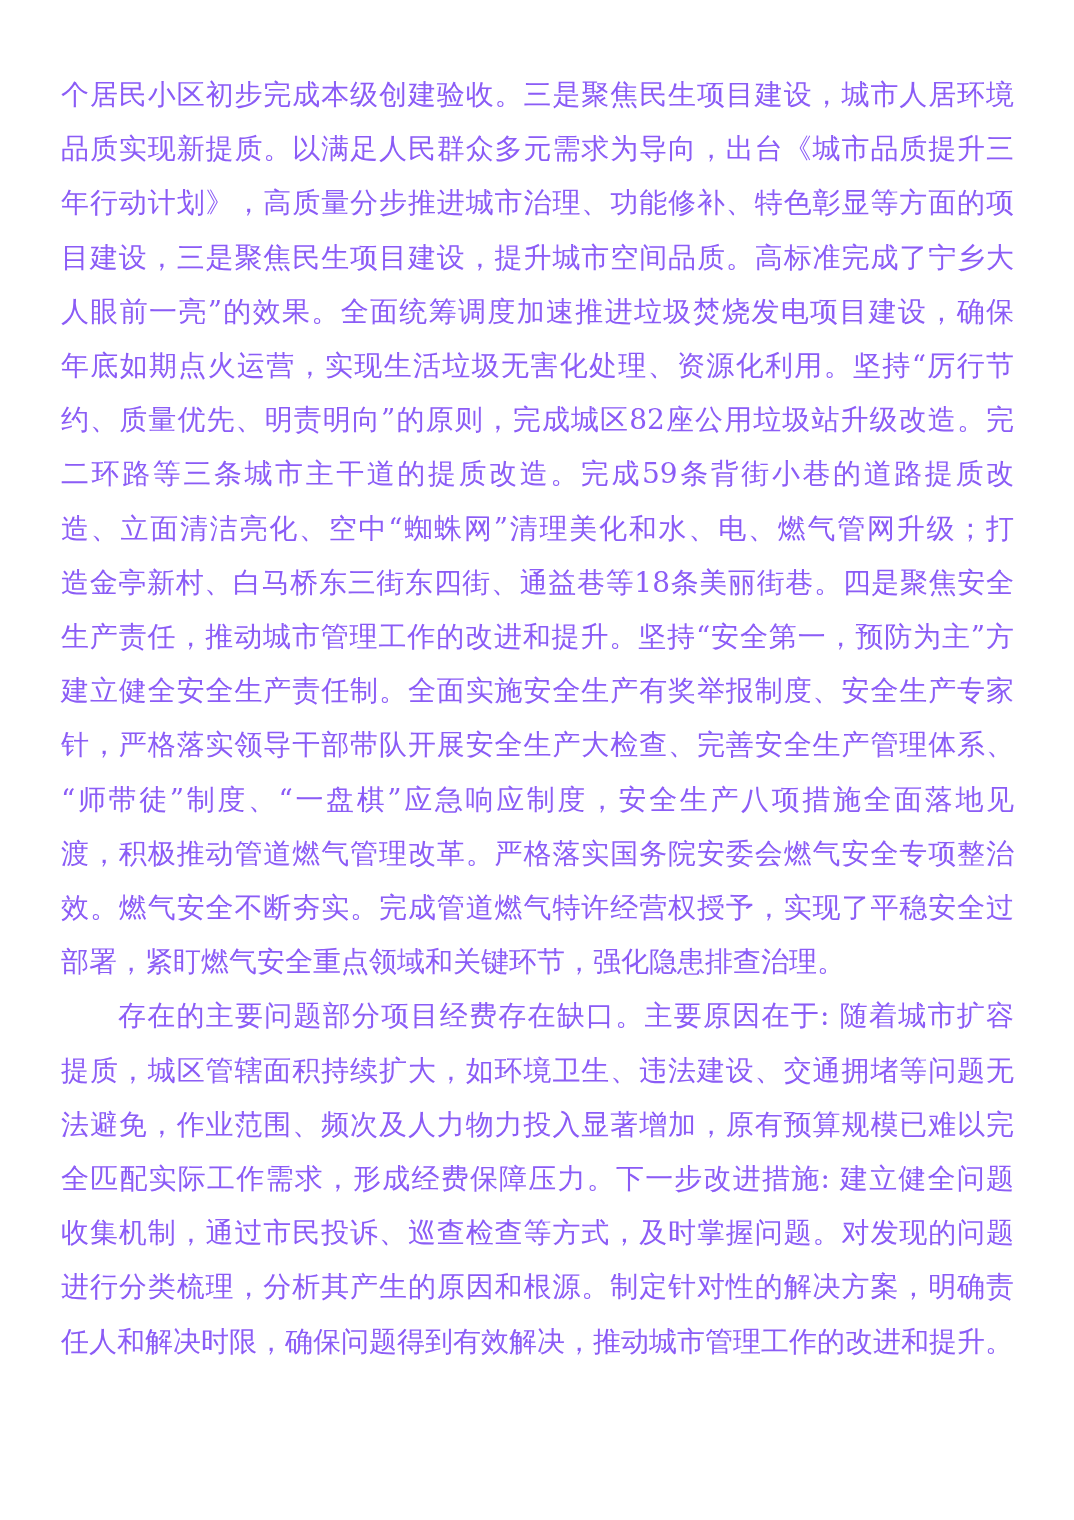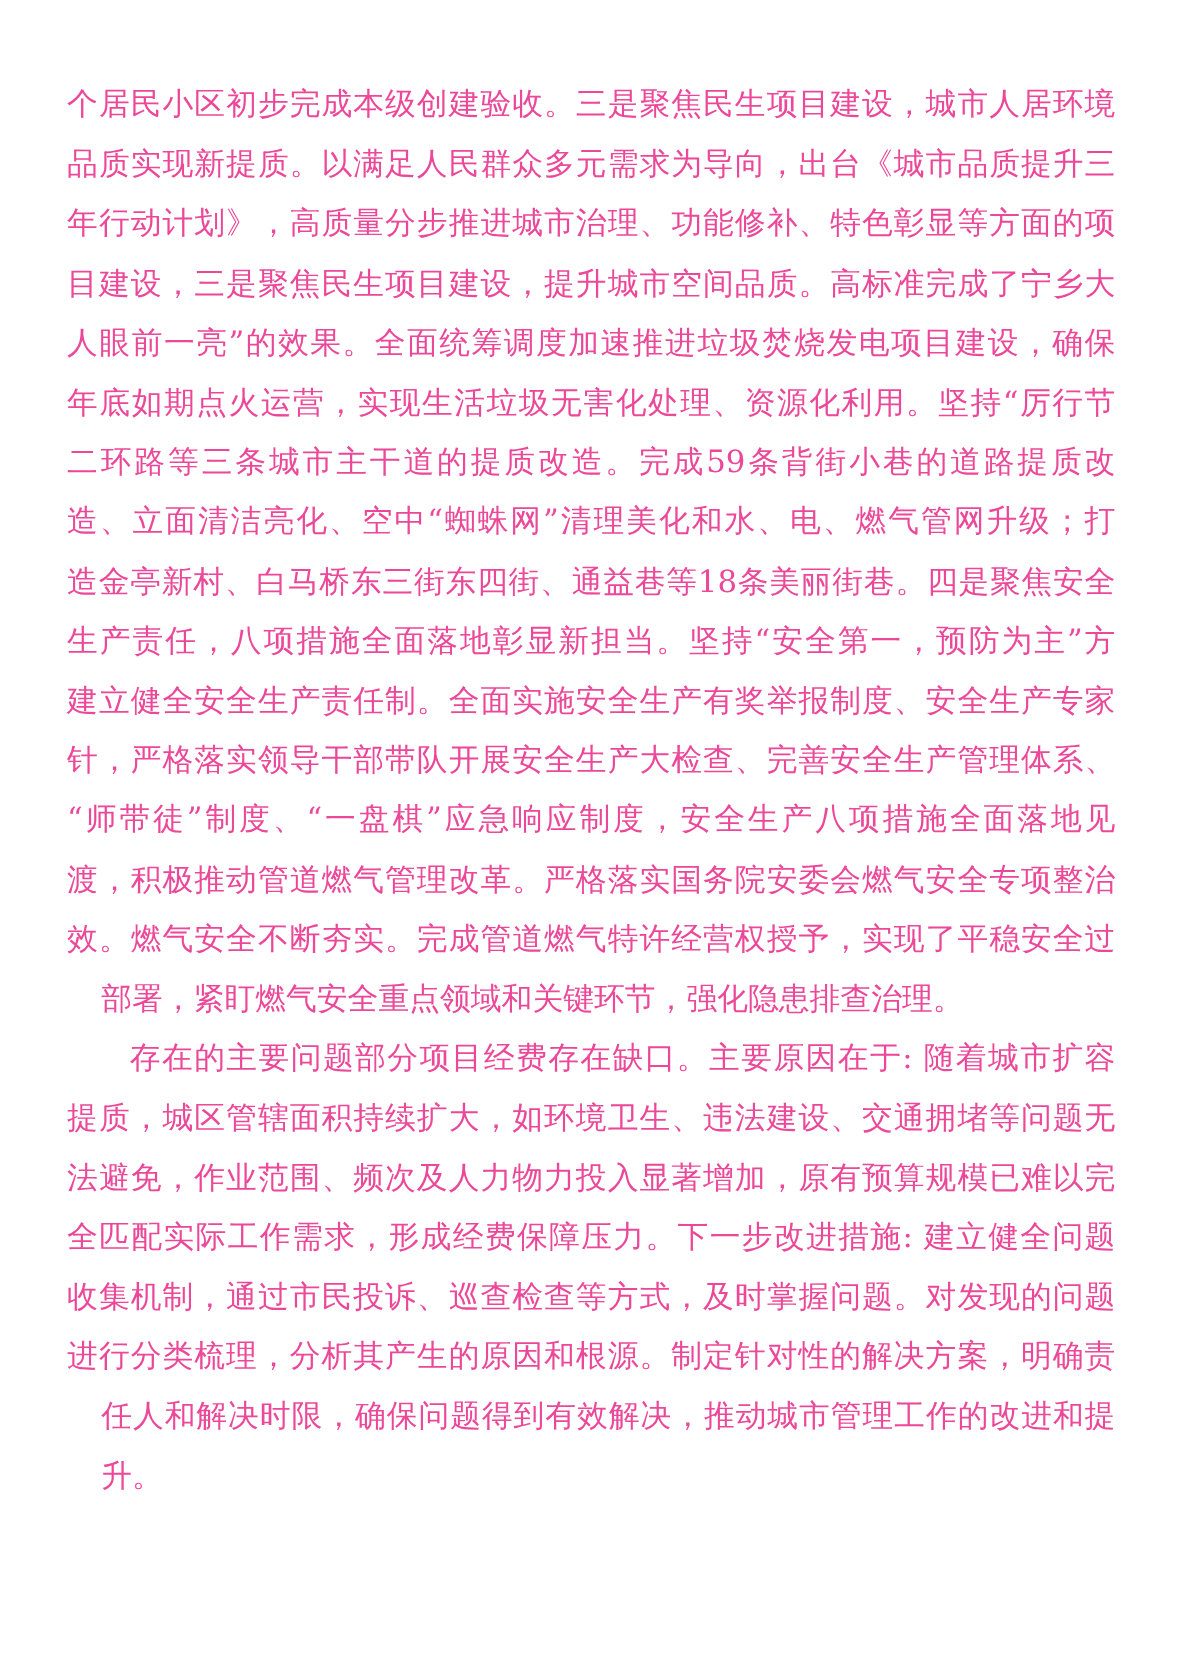--- a/index.html
+++ b/index.html
@@ -21,51 +21,51 @@
     top: 68px;
     width: 953px;
   }
   .para {
     margin: 0;
     padding: 0;
   }
   .line {
     font-size: 28px;
     line-height: 54.2px;
-    color: #ec4899;
+    color: #8b5cf6;
     text-align: justify;
     text-align-last: justify;
     text-justify: inter-character;
     letter-spacing: 0;
   }
   .line.para-last {
     text-align-last: left;
-    margin-left: 31px;
   }
   .line.para-first-indent {
     text-indent: 57px;
   }
 </style>
 </head>
 <body>
 
 <div class="page">
   <div class="content">
 
     <div class="para">
       <div class="line">个居民小区初步完成本级创建验收。三是聚焦民生项目建设，城市人居环境</div>
       <div class="line">品质实现新提质。以满足人民群众多元需求为导向，出台《城市品质提升三</div>
       <div class="line">年行动计划》，高质量分步推进城市治理、功能修补、特色彰显等方面的项</div>
       <div class="line">目建设，三是聚焦民生项目建设，提升城市空间品质。高标准完成了宁乡大</div>
       <div class="line">人眼前一亮”的效果。全面统筹调度加速推进垃圾焚烧发电项目建设，确保</div>
       <div class="line">年底如期点火运营，实现生活垃圾无害化处理、资源化利用。坚持“厉行节</div>
+      <div class="line">约、质量优先、明责明向”的原则，完成城区82座公用垃圾站升级改造。完</div>
       <div class="line">二环路等三条城市主干道的提质改造。完成59条背街小巷的道路提质改</div>
       <div class="line">造、立面清洁亮化、空中“蜘蛛网”清理美化和水、电、燃气管网升级；打</div>
       <div class="line">造金亭新村、白马桥东三街东四街、通益巷等18条美丽街巷。四是聚焦安全</div>
-      <div class="line">生产责任，八项措施全面落地彰显新担当。坚持“安全第一，预防为主”方</div>
+      <div class="line">生产责任，推动城市管理工作的改进和提升。坚持“安全第一，预防为主”方</div>
       <div class="line">建立健全安全生产责任制。全面实施安全生产有奖举报制度、安全生产专家</div>
       <div class="line">针，严格落实领导干部带队开展安全生产大检查、完善安全生产管理体系、</div>
       <div class="line">“师带徒”制度、“一盘棋”应急响应制度，安全生产八项措施全面落地见</div>
       <div class="line">渡，积极推动管道燃气管理改革。严格落实国务院安委会燃气安全专项整治</div>
       <div class="line">效。燃气安全不断夯实。完成管道燃气特许经营权授予，实现了平稳安全过</div>
       <div class="line para-last">部署，紧盯燃气安全重点领域和关键环节，强化隐患排查治理。</div>
     </div>
 
     <div class="para">
       <div class="line para-first-indent">存在的主要问题部分项目经费存在缺口。主要原因在于: 随着城市扩容</div>

